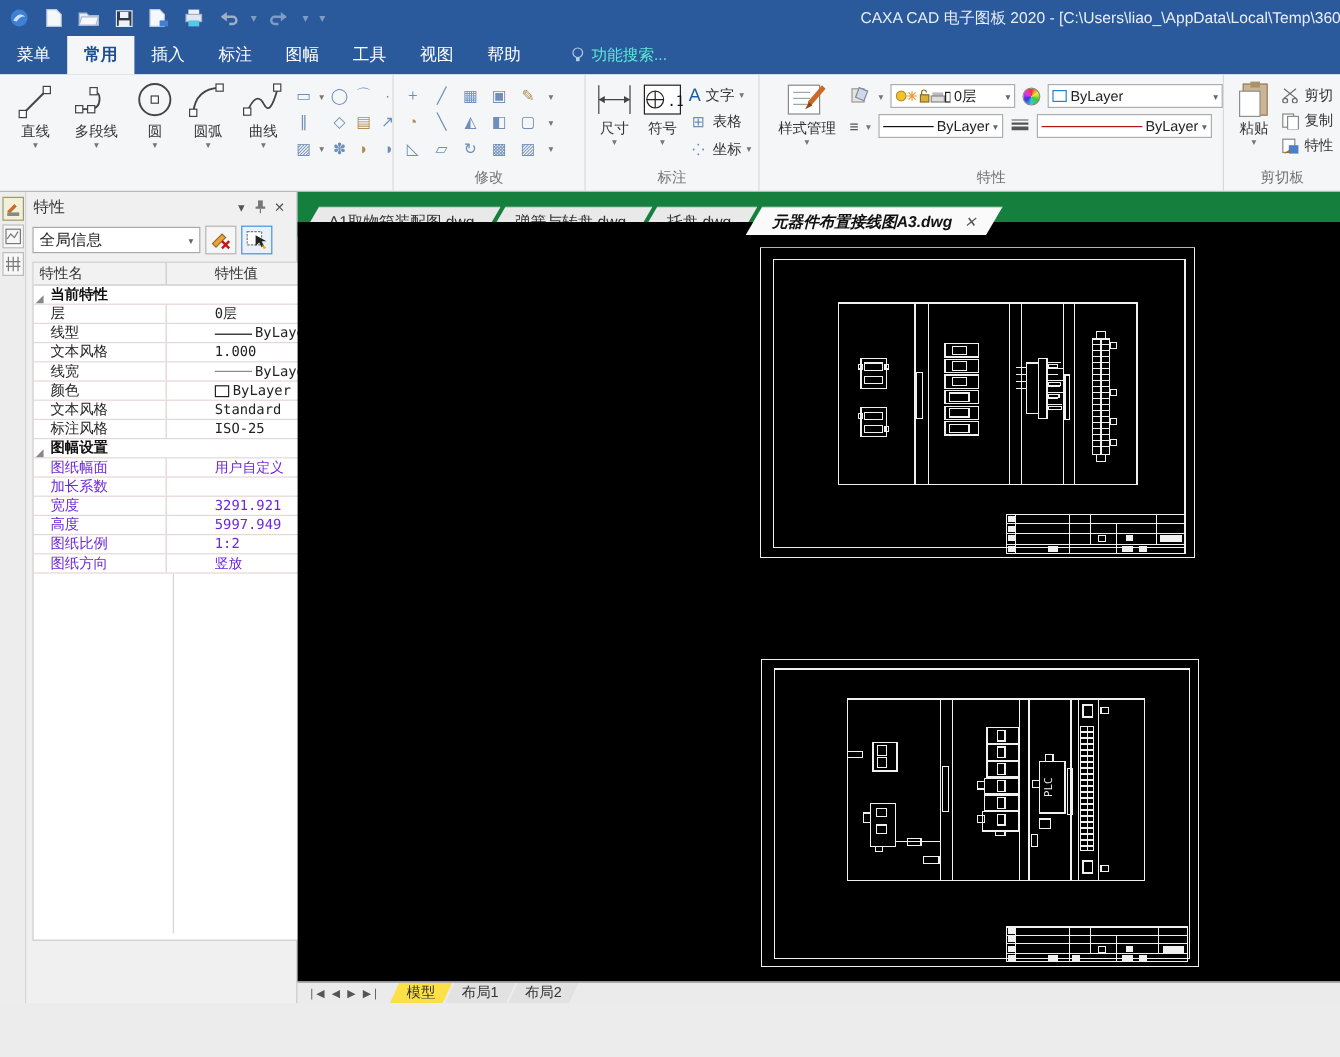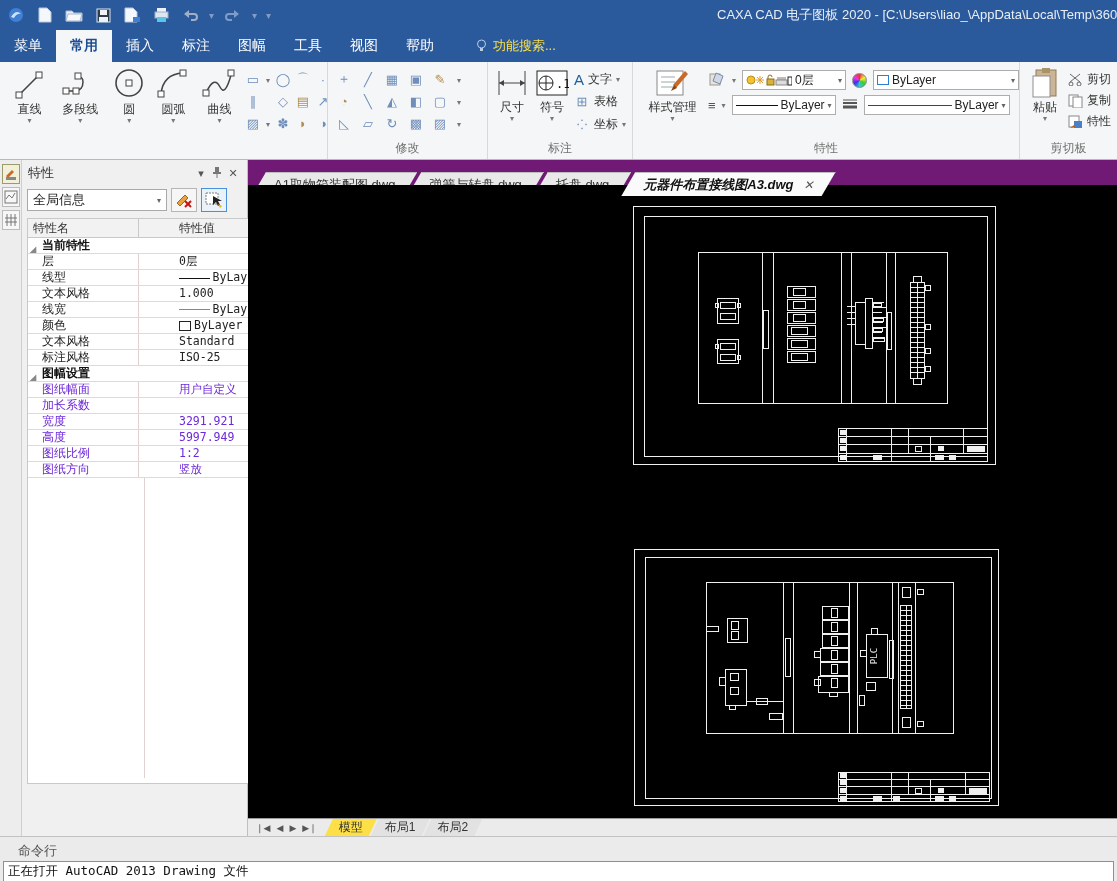--- a/index.html
+++ b/index.html
@@ -11,21 +11,21 @@
   
   .titlebar { position:absolute; left:0; top:0; width:1117px; height:30px; background:#2b5a9c; display:flex; align-items:center; }
   .qat { display:flex; align-items:center; gap:9px; padding-left:6px; }
   .qat .qbtn { width:20px; height:18px; display:flex; align-items:center; justify-content:center; }
   .qat .sep { color:#7d9cc6; font-size:10px; }
   .win-title { position:absolute; left:717px; top:6px; color:#e9eef6; font-size:13px; white-space:nowrap; }
   
   .menubar { position:absolute; left:0; top:30px; width:1117px; height:32px; background:#2b5a9c; display:flex; align-items:flex-end; }
   .mtab { color:#fff; font-size:14px; padding:6px 14px; height:32px; display:flex; align-items:center; }
   .mtab.active { background:#f5f6f7; color:#1d4e93; font-weight:bold; }
-  .msearch { display:flex; align-items:center; gap:6px; color:#fde047; margin-left:28px; padding-bottom:7px; font-size:13px; }
+  .msearch { display:flex; align-items:center; gap:6px; color:#5eead4; margin-left:28px; padding-bottom:7px; font-size:13px; }
   
   .ribbon { position:absolute; left:0; top:62px; width:1117px; height:98px; background:#f5f6f7; border-bottom:1px solid #b9b9b9; display:flex; }
   .rgroup { position:relative; height:97px; border-right:1px solid #d9d9d9; padding-top:3px; }
   .rgroup .glabel { position:absolute; bottom:2px; left:0; right:0; text-align:center; color:#707070; font-size:12px; }
   .bigbtn { display:flex; flex-direction:column; align-items:center; justify-content:flex-start; color:#333; font-size:12px; padding-top:2px; }
   .bigbtn .caret { color:#777; font-size:8px; line-height:6px; }
   .caret { color:#777; font-size:8px; }
   .draw-grid, .mod-grid { display:grid; grid-auto-rows:22px; align-content:start; margin-top:4px; }
   .tool-cell { width:20px; height:20px; display:flex; align-items:center; justify-content:center; font-size:13px; color:#6f8fba; }
   .tool-cell.alt { color:#b28d53; }
@@ -60,21 +60,21 @@
   .prow .c1 { width:111px; padding-left:14px; border-right:1px solid #e0d0d0; overflow:hidden; white-space:nowrap; }
   .prow.header .c1 { padding-left:5px; border-right:1px solid #c9c9c9; }
   .prow .c2 { flex:1; padding-left:4px; overflow:hidden; white-space:nowrap; font-family:"DejaVu Sans Mono",monospace; font-size:11.5px; display:flex; align-items:center; gap:3px;margin-left:36px; }
   .prow.group { font-weight:bold; color:#111; }
   .prow.group .c1 { padding-left:14px; border-right:none; position:relative; }
   .prow.group .tri { position:absolute; left:2px; top:4px; font-size:8px; color:#888; }
   .prow.dim .c1, .prow.dim .c2 { color:#6d28d9; }
   .colorbox { width:12px; height:10px; border:1px solid #222; background:#fff; display:inline-block; }
   .tail-divider { position:absolute; left:116px; top:0; bottom:0; width:1px; background:#e0d0d0; }
   
-  .doctabs { position:absolute; left:248px; top:160px; width:869px; height:37px; background:#701a75; border-bottom:1px solid #9a9a9a; display:flex; align-items:flex-end; }
+  .doctabs { position:absolute; left:248px; top:160px; width:869px; height:37px; background:#15803d; border-bottom:1px solid #9a9a9a; display:flex; align-items:flex-end; }
   .dtab { height:24px; display:flex; align-items:center; justify-content:center; padding:0 22px; font-size:13px; color:#333; background:#e9e9e9; clip-path:polygon(14px 0, 100% 0, calc(100% - 14px) 100%, 0 100%); margin-right:-10px; border-top:1px solid #bdbdbd; }
   .dtab.active { background:#fafafa; font-weight:bold; color:#111; z-index:2;font-style:italic; }
   .dtab .close { margin-left:10px; font-size:12px; color:#555; font-weight:normal; }
   
   .canvas { position:absolute; left:248px; top:185px; width:869px; height:633px; background:#000; }
   .sheet { position:absolute; }
   svg.cad { display:block; }
   
   .layoutbar { position:absolute; left:248px; top:818px; width:869px; height:18px; background:#ebebeb; border-top:1px solid #9a9a9a; display:flex; align-items:stretch; font-size:12px; }
   .lnav { display:flex; align-items:center; gap:6px; padding:0 8px; color:#555; font-size:9px; }
@@ -810,20 +810,14 @@
         <span>模型</span>
       </div>
     <div class="ltab">
         <span>布局1</span>
       </div>
     <div class="ltab">
         <span>布局2</span>
       </div>
   </div>
 
-  <div class="cmdarea">
-    <div class="cmdtitle">命令行</div>
-    <div class="cmdbox">
-      <div>正在打开 AutoCAD 2013 Drawing 文件</div>
-    </div>
-  </div>
 
 </div>
 
 </body></html>

